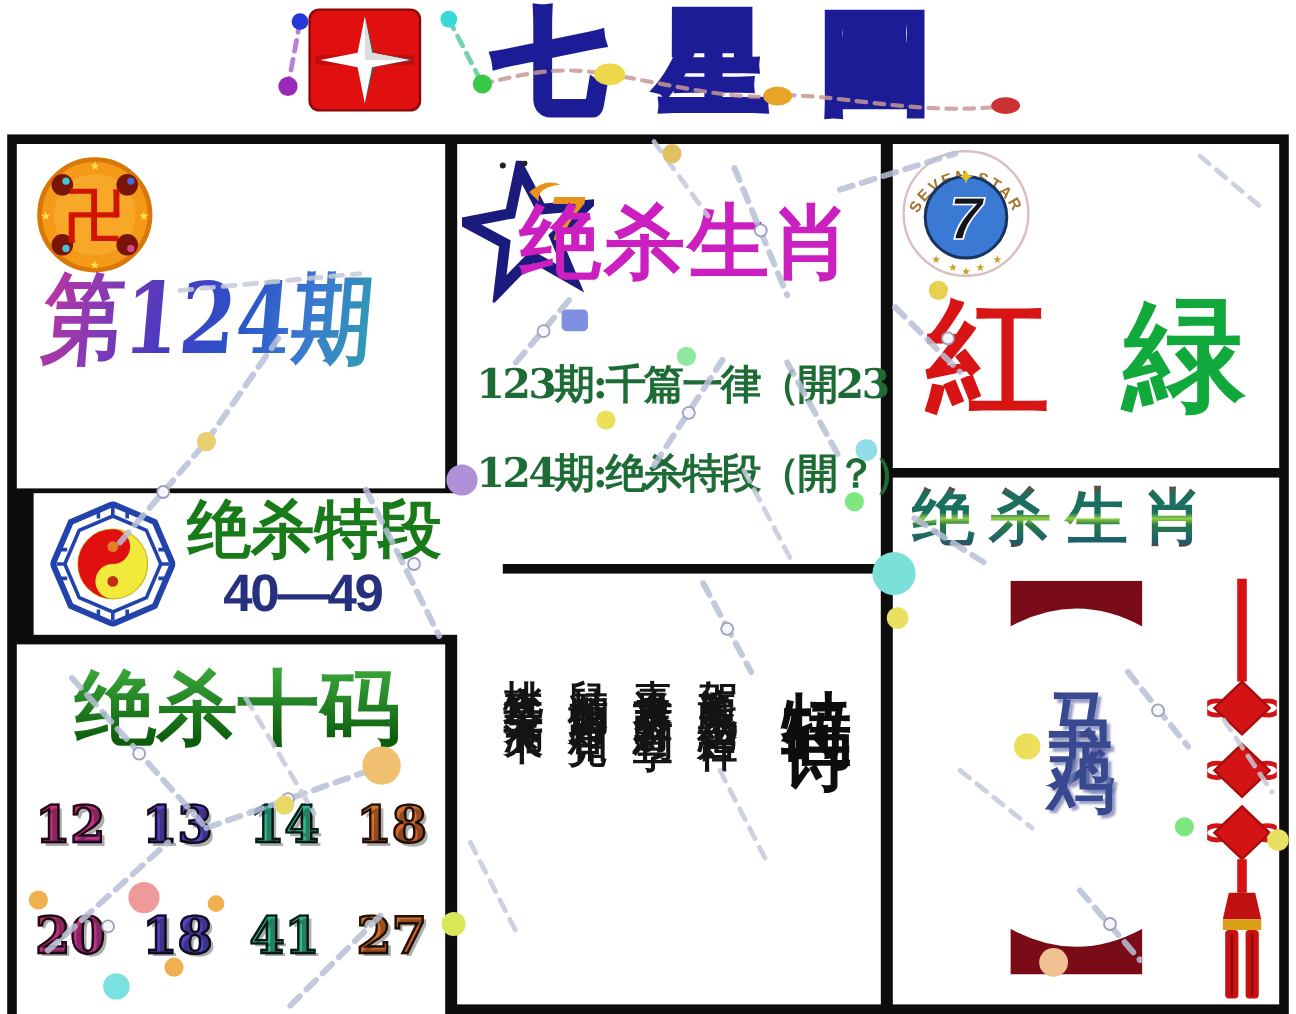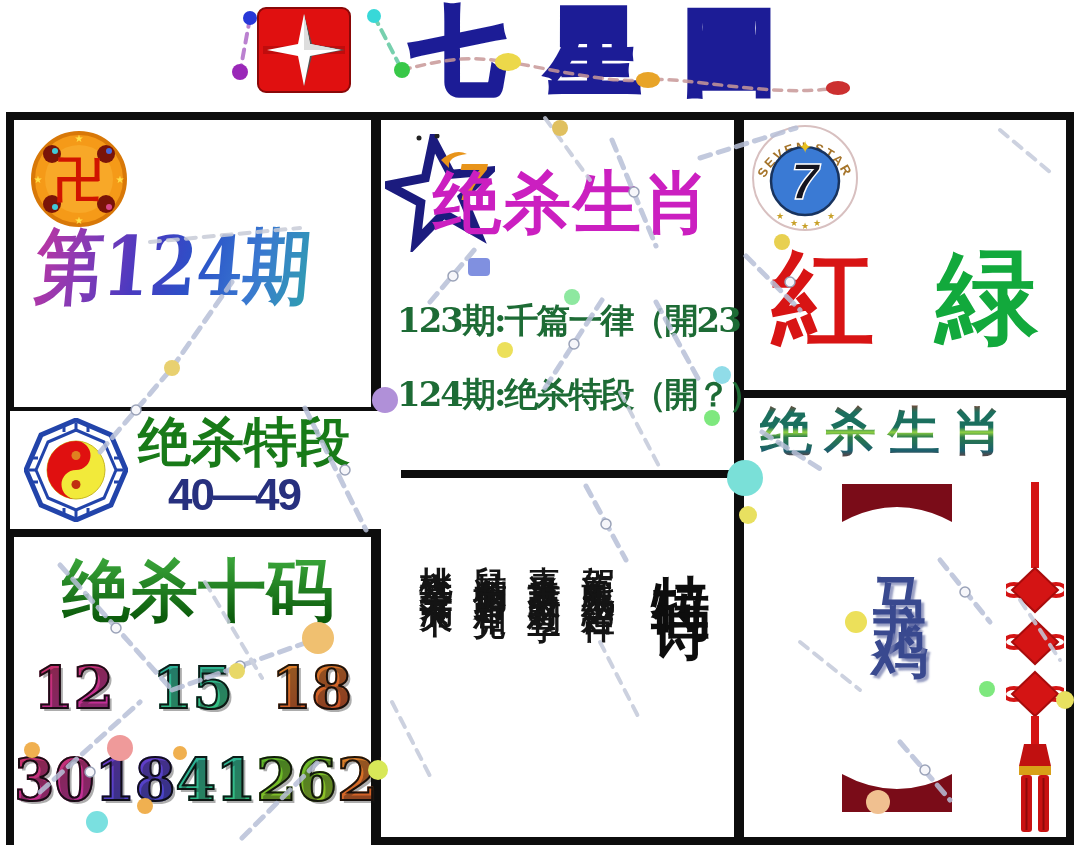--- a/index.html
+++ b/index.html
@@ -8,21 +8,21 @@
   
   #header{position:absolute;left:0;top:0;width:1080px;height:112px;}
   .title-logo{position:absolute;left:255px;top:6px;width:98px;height:88px;}
   .title-chars{position:absolute;left:412px;top:4px;display:flex;gap:44px;}
   .title-char{font-size:92px;line-height:96px;font-weight:bold;color:#f4f8ff;
       -webkit-text-stroke:6px #1c1c96;font-family:"DejaVu Sans",sans-serif;}
   
   #board{position:absolute;left:6px;top:112px;width:1068px;height:733px;background:#0d0d0d;}
   .panel{position:absolute;background:#ffffff;}
   #panel-period {left:8px;  top:8px;   width:357px;height:287px;}
-  #panel-zone   {left:4px;  top:299px; width:391px;height:118px;}
+  #panel-zone   {left:22px;  top:299px; width:391px;height:118px;}
   #panel-ten    {left:8px;  top:425px; width:357px;height:322px;}
   #panel-decode {left:375px;top:8px;   width:353px;height:350px;}
   #panel-poem   {left:375px;top:366px; width:353px;height:359px;}
   #panel-brand  {left:738px;top:8px;   width:322px;height:270px;}
   #panel-zodiac {left:738px;top:286px; width:322px;height:439px;}
   
   .swastika-badge{position:absolute;left:16px;top:10px;width:98px;height:98px;}
   .period-label{position:absolute;left:22px;top:96px;font-size:82px;line-height:100px;font-weight:bold;
       font-family:"DejaVu Serif",serif;white-space:nowrap;
       background:linear-gradient(105deg,#c035a0 0%,#8a3ab4 18%,#4a3ac0 38%,#2a52c8 58%,#3a78d0 78%,#2fa0b0 100%);
@@ -34,21 +34,21 @@
       color:#187a18;font-family:"DejaVu Serif",serif;white-space:nowrap;}
   .zone-range{position:absolute;left:158px;top:54px;font-size:44px;line-height:60px;font-weight:bold;
       color:#27307e;white-space:nowrap;letter-spacing:-2px;}
   
   .ten-heading{position:absolute;left:48px;top:14px;font-size:68px;line-height:78px;font-weight:bold;
       font-family:"DejaVu Serif",serif;white-space:nowrap;
       background:linear-gradient(180deg,#3fae3f 0%,#0c5c0c 85%);
       -webkit-background-clip:text;background-clip:text;color:transparent;}
   .num-row{position:absolute;left:0;width:357px;display:flex;justify-content:space-around;}
   .num-row.r1{top:108px;} .num-row.r2{top:200px;}
-  .num{font-size:58px;line-height:86px;font-weight:bold;font-family:"DejaVu Serif",serif;
+  .num{font-size:42px;line-height:86px;font-weight:bold;font-family:"DejaVu Serif",serif;
       -webkit-text-stroke:2px rgba(10,10,10,.9);text-shadow:3px 3px 0 rgba(20,20,20,.35);
       -webkit-background-clip:text;background-clip:text;color:transparent;}
   .c1{background-image:linear-gradient(160deg,#c83058,#c030b0);}
   .c2{background-image:linear-gradient(160deg,#7838c8,#3848c8);}
   .c3{background-image:linear-gradient(160deg,#28a8a0,#38c878);}
   .c4{background-image:linear-gradient(160deg,#48b028,#a8c828);}
   .c5{background-image:linear-gradient(160deg,#e09028,#c84028);}
   .num.c1,.num.c2,.num.c3,.num.c4,.num.c5{-webkit-background-clip:text;background-clip:text;}
   
   .star7-badge{position:absolute;left:4px;top:14px;width:110px;height:118px;}
@@ -149,28 +149,28 @@
         <circle cx="52" cy="66.5" r="4.5" fill="#c03010"></circle>
       </svg>
       <div class="zone-heading">绝杀特段</div>
       <div class="zone-range">40—49</div>
     </div>
 
     <div class="panel" id="panel-ten">
       <div class="ten-heading">绝杀十码</div>
       <div class="num-row r1">
         <span class="num c1">12</span>
-        <span class="num c3">15</span>
+        <span class="num c2">13</span>
+        <span class="num c3">14</span>
         <span class="num c5">18</span>
       </div>
       <div class="num-row r2">
-        <span class="num c1">30</span>
+        <span class="num c1">20</span>
         <span class="num c2">18</span>
         <span class="num c3">41</span>
-        <span class="num c4">26</span>
         <span class="num c5">27</span>
       </div>
     </div>
 
     <div class="panel" id="panel-decode">
       <svg class="star7-badge" viewBox="0 0 110 118">
         <polygon points="55,6 68,42 106,44 76,66 86,104 55,80 24,104 34,66 4,44 42,42" fill="#ffffff" stroke="#1b1b7e" stroke-width="9" transform="rotate(-8 55 55)"></polygon>
         <path d="M56,26 q14,-12 26,-6 q-20,2 -18,14" fill="#e8941a"></path>
         <text x="72" y="66" font-size="52" font-weight="bold" font-style="italic" fill="#e8941a">7</text>
         <circle cx="34" cy="4" r="2.5" fill="#222"></circle>

